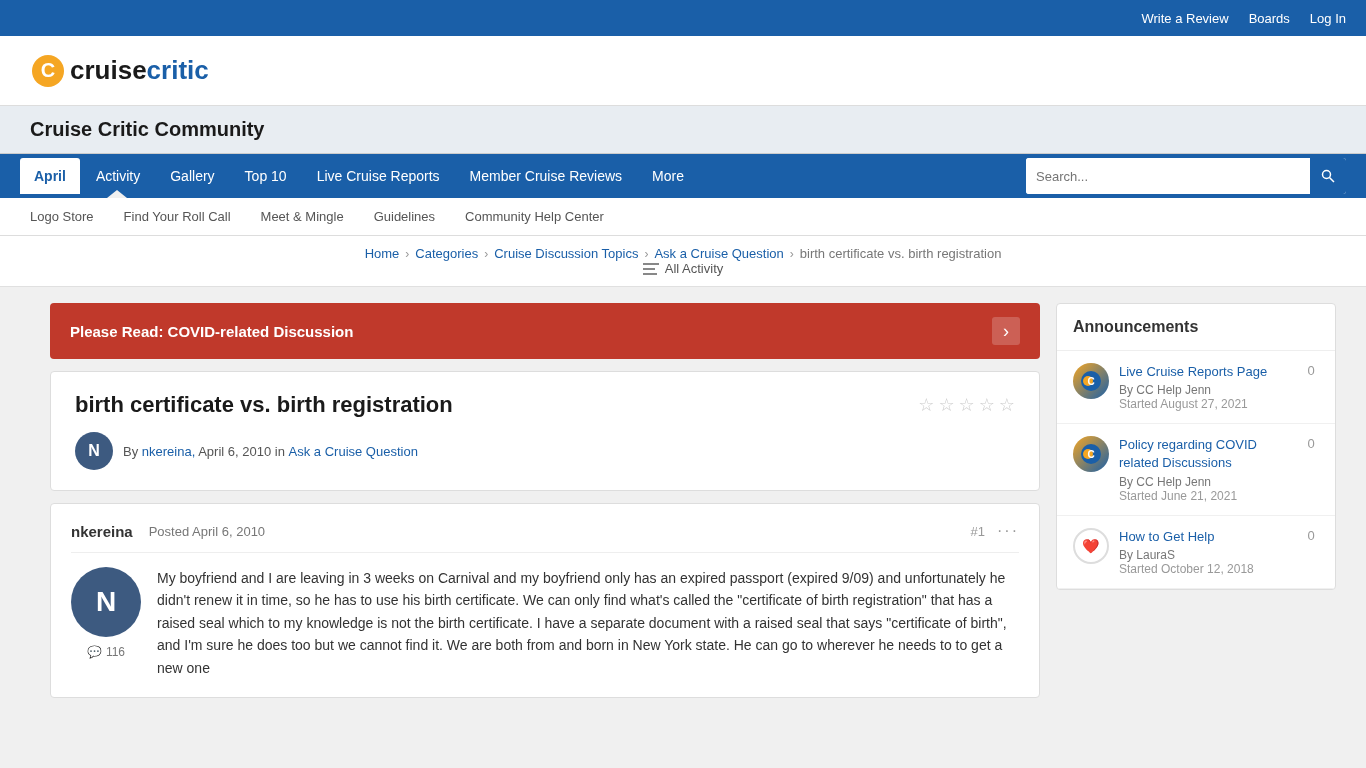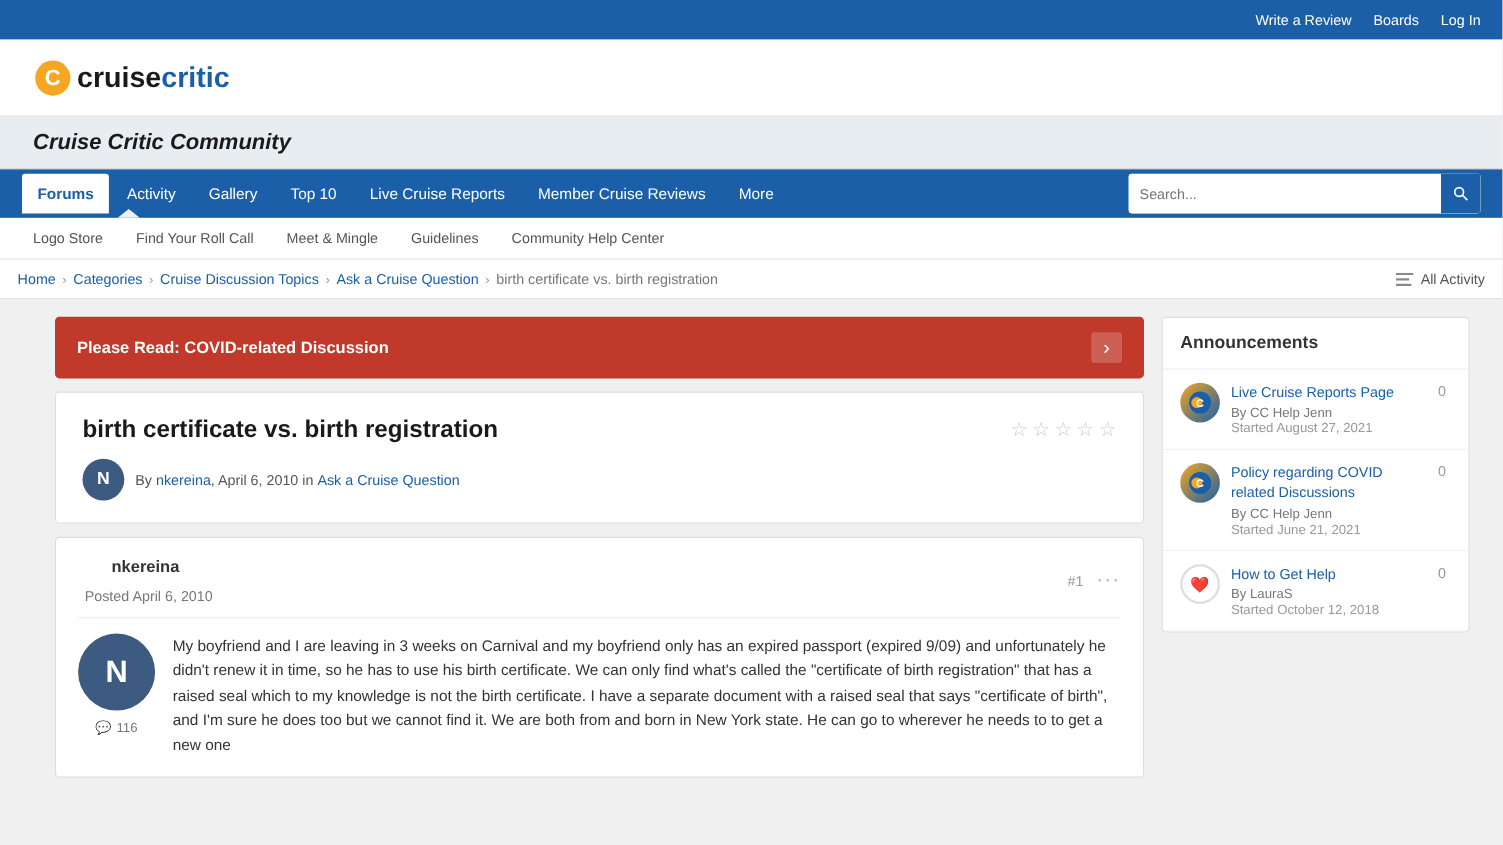--- a/index.html
+++ b/index.html
@@ -53,21 +53,20 @@
       text-decoration: none;
       font-size: 16px;
       font-weight: 500;
     }
 
     
     .community-header {
       background: #e8edf2;
       padding: 12px 30px;
       border-bottom: 1px solid #ccc;
-      font-style: italic;
     }
     .community-header h2 {
       font-size: 20px;
       font-weight: bold;
       color: #1a1a1a;
     }
 
     
     .forums-nav {
       background: #1a5fa8;
@@ -151,22 +150,23 @@
       text-decoration: none;
       font-size: 13px;
     }
 
     
     .breadcrumb-bar {
       background: white;
       display: flex;
       align-items: center;
       justify-content: space-between;
-      padding: 10px 16px;
+      padding: 10px 30px;
       border-bottom: 1px solid #e0e0e0;
+      flex-direction: column;
     }
     .breadcrumb {
       display: flex;
       align-items: center;
       gap: 6px;
       font-size: 13px;
       color: #555;
     }
     .breadcrumb a {
       color: #1a5fa8;
@@ -294,21 +294,20 @@
       align-items: center;
       justify-content: space-between;
       margin-bottom: 14px;
       padding-bottom: 12px;
       border-bottom: 1px solid #eee;
     }
     .post-user-info {
       display: flex;
       align-items: center;
       gap: 10px;
-      flex-direction: column;
     }
     .post-username {
       font-weight: bold;
       font-size: 15px;
       color: #333;
     }
     .post-date {
       font-size: 13px;
       color: #777;
       margin-left: 6px;
@@ -471,21 +470,21 @@
     </span>
   </a>
 </div>
 
 <div class="community-header">
   <h2>Cruise Critic Community</h2>
 </div>
 
 <div class="forums-nav">
   <div class="forums-nav-items">
-    <a class="forums-nav-item active" href="#">Forums</a>
+    <a class="forums-nav-item active" href="#">April</a>
     <a class="forums-nav-item" href="#">Activity</a>
     <a class="forums-nav-item" href="#">Gallery</a>
     <a class="forums-nav-item" href="#">Top 10</a>
     <a class="forums-nav-item" href="#">Live Cruise Reports</a>
     <a class="forums-nav-item" href="#">Member Cruise Reviews</a>
     <a class="forums-nav-item" href="#">More</a>
   </div>
   <div class="forums-nav-search">
     <input type="text" placeholder="Search..." style="">
     <button>

